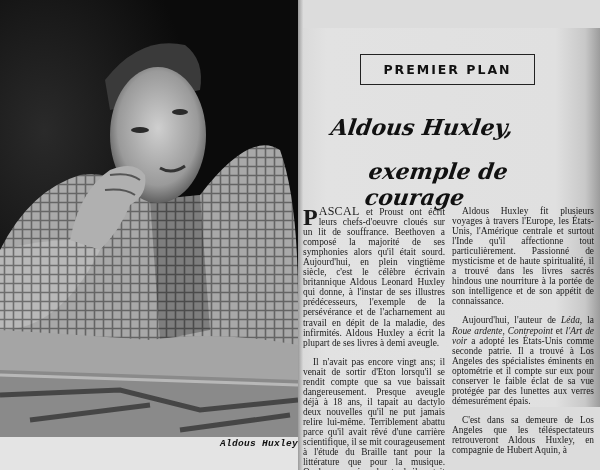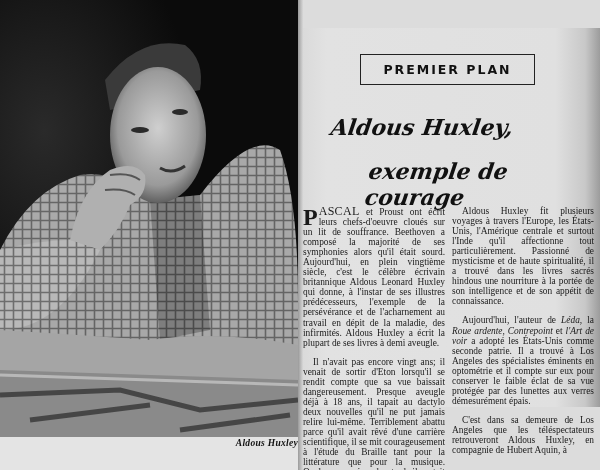--- a/index.html
+++ b/index.html
@@ -13,21 +13,21 @@
     position:absolute; left:0; top:0; width:300px; height:470px;
     background:#e4e4e4;
   }
   .photo {
     position:absolute; left:0; top:0; width:298px; height:437px;
     background:#0d0d0d; overflow:hidden;
   }
   .photo svg { display:block; }
   .caption {
     position:absolute; left:214px; top:438px; width:84px; text-align:right;
-    font-family:Liberation Serif, serif;
+    font-family:Liberation Mono, monospace;
     font-style:italic; font-weight:bold; font-size:9.5px; color:#111;
     letter-spacing:0.3px;
   }
   .gutter {
     position:absolute; left:298px; top:0; width:5px; height:470px;
     background:linear-gradient(to right,#9a9a9a,#d8d8d8);
   }
   .right-page {
     position:absolute; left:303px; top:0; width:297px; height:379px;
     background:linear-gradient(to right,#dadada 0%,#e2e2e2 8%,#e0e0e0 85%,#c8c8c8 95%,#9c9c9c 100%);

